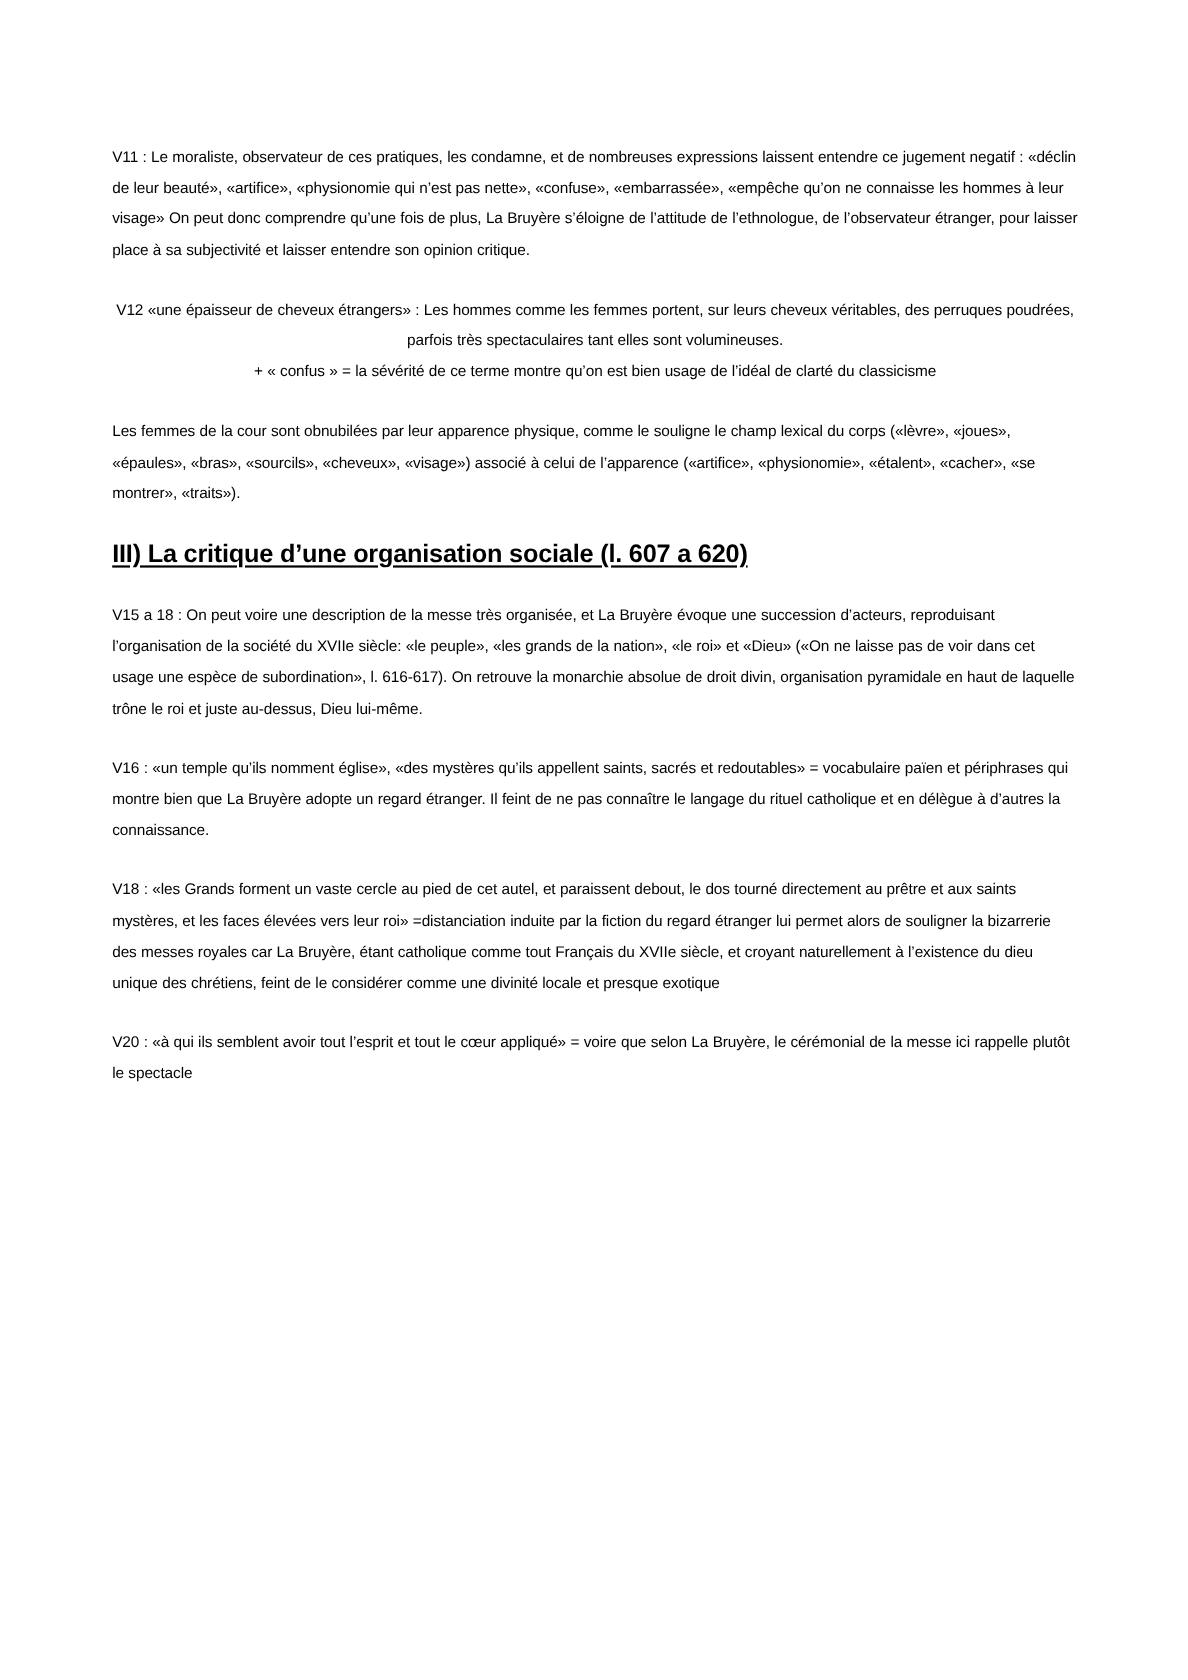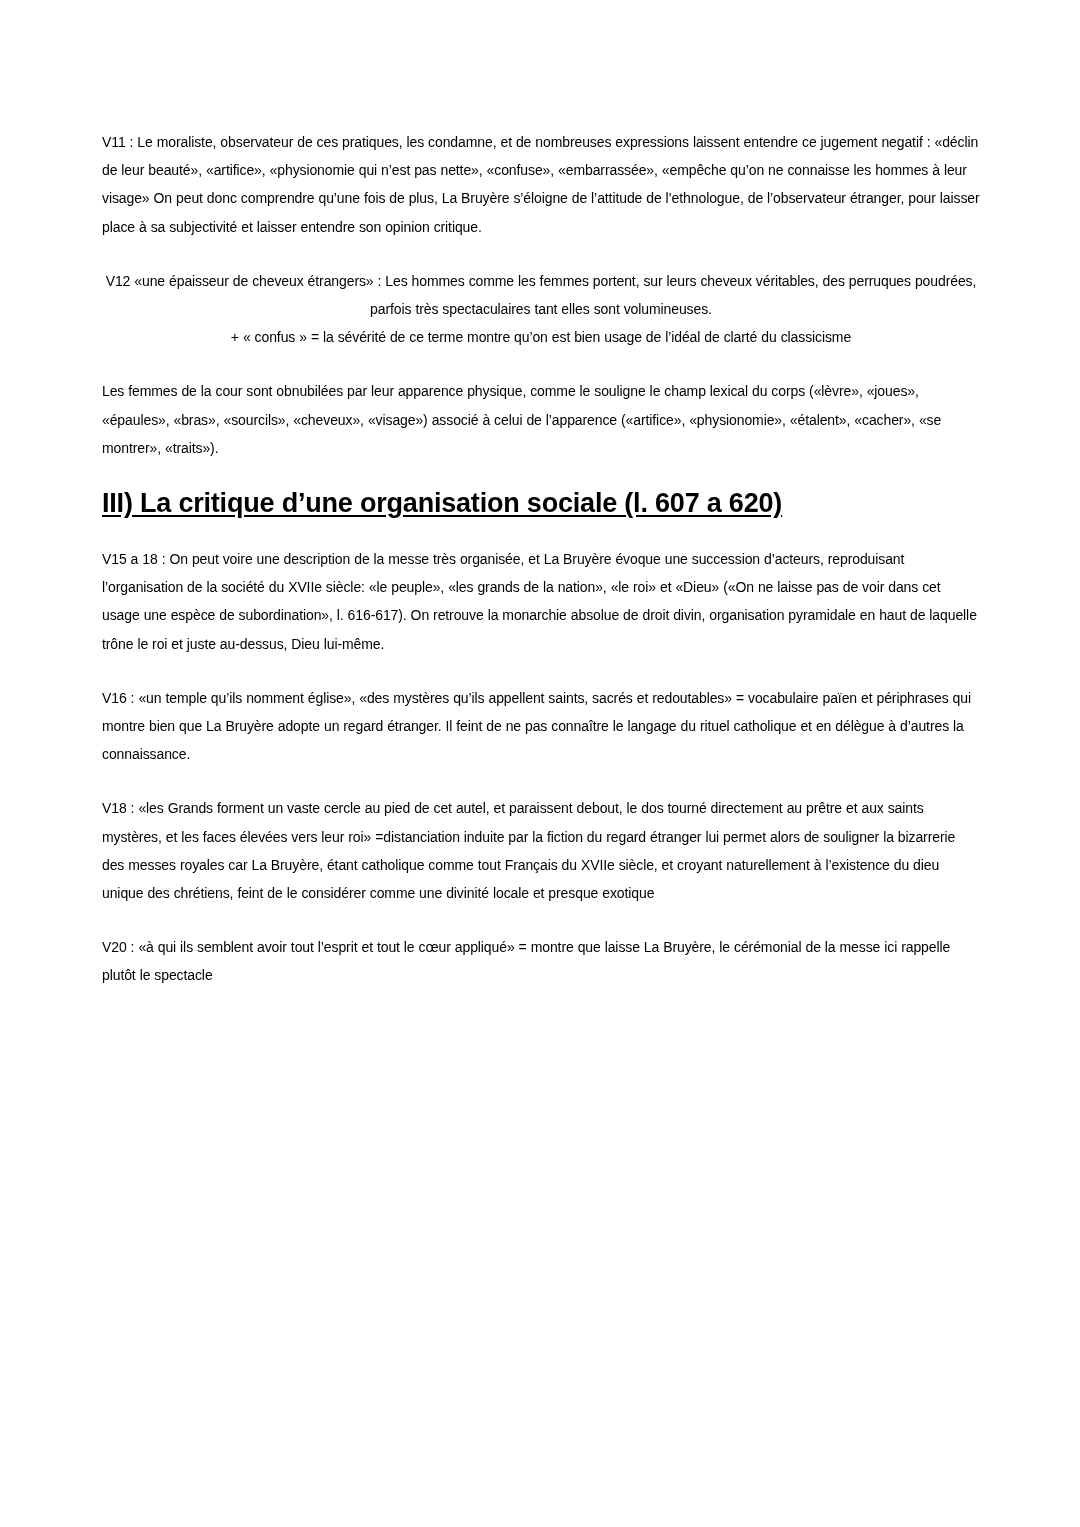--- a/index.html
+++ b/index.html
@@ -32,21 +32,21 @@
     line-height: 28.2px;
     letter-spacing: -0.1px;
     text-align: left;
     word-spacing: 0.2px;
   }
   p.para:last-child {
     margin-bottom: 0;
   }
   h2.section-heading {
     margin: 10px 0 26px 0;
-    font-size: 27px;
+    font-size: 23px;
     line-height: 31px;
     font-weight: bold;
     text-decoration: underline;
     text-underline-offset: 3px;
     letter-spacing: -0.2px;
   }
   .para-block {
     margin: 0 0 26px 0;
   }
   .para-block p.para {
@@ -71,16 +71,16 @@
 
     <h2 class="section-heading">III) La critique d’une organisation sociale (l. 607 a 620)</h2>
 
 
     <p class="para">V15 a 18 : On peut voire une description de la messe très organisée, et La Bruyère évoque une succession d’acteurs, reproduisant l’organisation de la société du XVIIe siècle: «le peuple», «les grands de la nation», «le roi» et «Dieu» («On ne laisse pas de voir dans cet usage une espèce de subordination», l. 616-617). On retrouve la monarchie absolue de droit divin, organisation pyramidale en haut de laquelle trône le roi et juste au-dessus, Dieu lui-même.</p>
 
     <p class="para">V16 : «un temple qu’ils nomment église», «des mystères qu’ils appellent saints, sacrés et redoutables» = vocabulaire païen et périphrases qui montre bien que La Bruyère adopte un regard étranger. Il feint de ne pas connaître le langage du rituel catholique et en délègue à d’autres la connaissance.</p>
 
     <p class="para">V18 : «les Grands forment un vaste cercle au pied de cet autel, et paraissent debout, le dos tourné directement au prêtre et aux saints mystères, et les faces élevées vers leur roi» =distanciation induite par la fiction du regard étranger lui permet alors de souligner la bizarrerie des messes royales car La Bruyère, étant catholique comme tout Français du XVIIe siècle, et croyant naturellement à l’existence du dieu unique des chrétiens, feint de le considérer comme une divinité locale et presque exotique</p>
 
-    <p class="para">V20 : «à qui ils semblent avoir tout l’esprit et tout le cœur appliqué» = montre que laisse La Bruyère, le cérémonial de la messe ici rappelle plutôt le spectacle</p>
+    <p class="para">V20 : «à qui ils semblent avoir tout l’esprit et tout le cœur appliqué» = voire que selon La Bruyère, le cérémonial de la messe ici rappelle plutôt le spectacle</p>
 
   </div>
 </div>
 
 </body></html>

